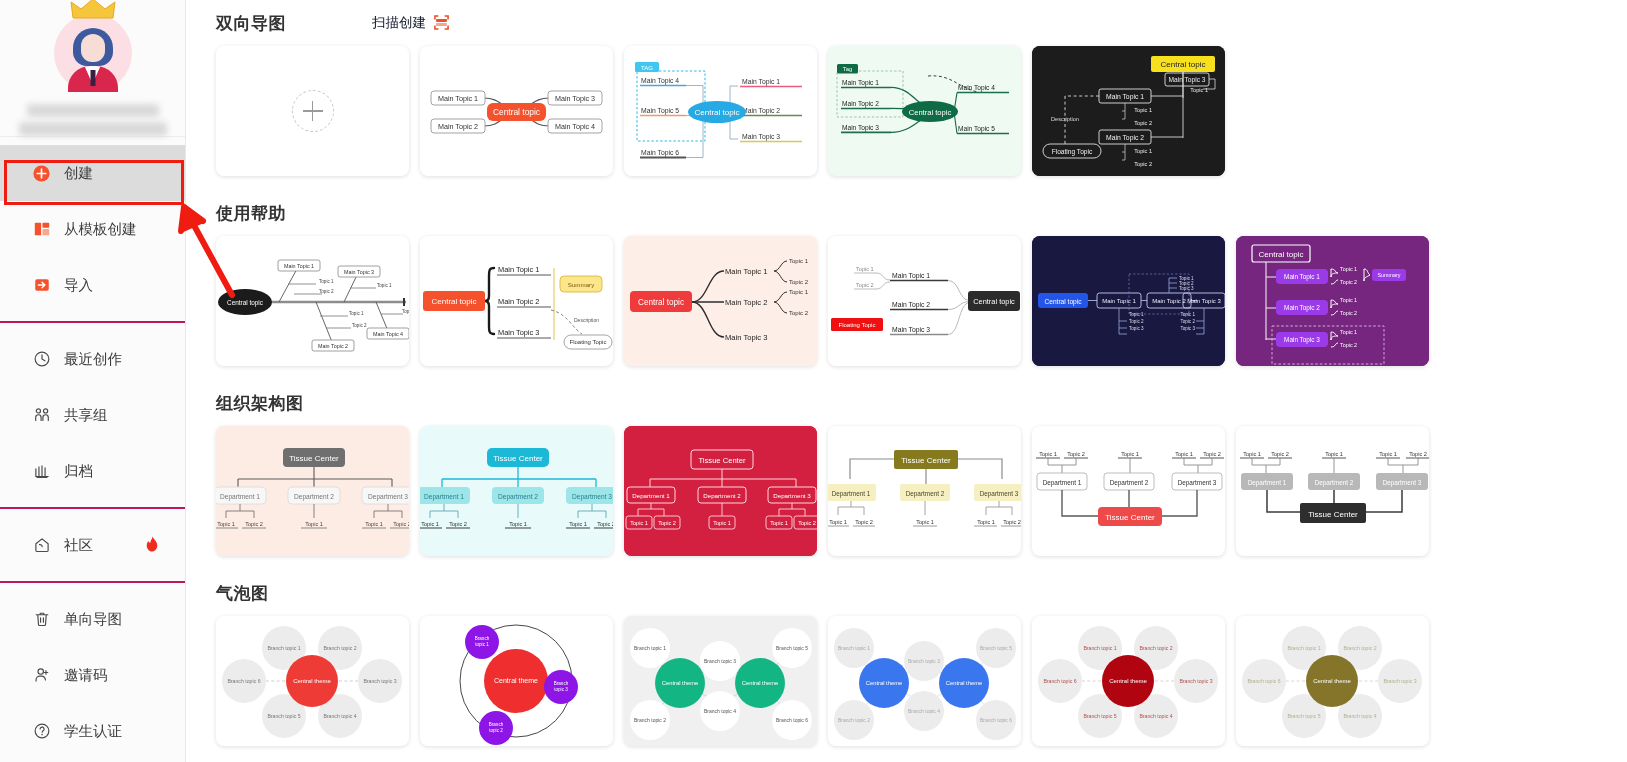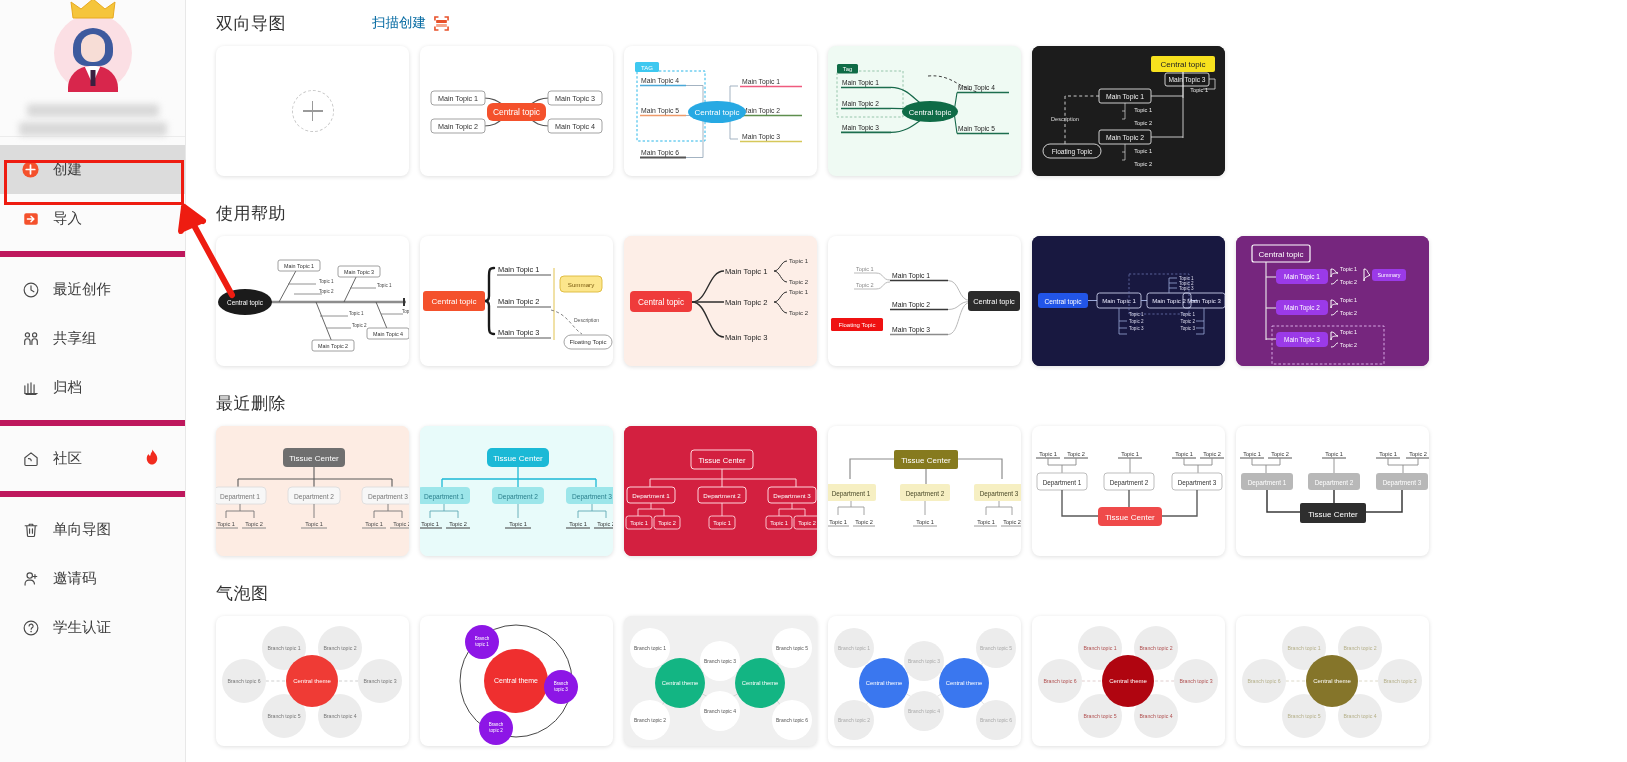--- a/index.html
+++ b/index.html
@@ -82,28 +82,28 @@
   }
   .blur-bar {
     background: #d9d9d9;
     border-radius: 3px;
     filter: blur(3px);
   }
   .blur-bar.b1 { height: 13px; width: 132px; margin: 0 auto 5px; }
   .blur-bar.b2 { height: 14px; width: 148px; }
 
   .menu-sec { padding: 8px 0; }
-  .menu-sec + .menu-sec { border-top: 6px solid #be185d; }
+  .menu-sec + .menu-sec { border-top: 2px solid #be185d; }
   .divider-top { border-top: 1px solid #ececec; }
 
   .menu-item {
-    height: 49px;
+    height: 56px;
     display: flex;
     align-items: center;
-    padding-left: 21px;
+    padding-left: 32px;
     font-size: 14.5px;
     color: #3b3b3b;
     cursor: pointer;
     position: relative;
   }
   .menu-item .mi-icon {
     width: 19px; height: 19px;
     margin-right: 13px;
     display: inline-flex;
     align-items: center;
@@ -147,30 +147,30 @@
   }
   .section { padding: 0 0 0 0; }
   .sec-head {
     display: flex;
     align-items: center;
     padding-left: 30px;
     height: 46px;
   }
   .sec-title {
     font-size: 17px;
-    font-weight: normal;
+    font-weight: bold;
     color: #333;
     letter-spacing: 0.5px;
   }
   .scan-link {
     margin-left: 86px;
     font-size: 13.5px;
-    color: #0369a1;
+    color: #0f172a;
     display: flex;
-    align-items: center;
+    align-items: flex-start;
     cursor: pointer;
   }
   .scan-icon {
     margin-left: 7px;
     width: 17px; height: 17px;
     display: inline-block;
   }
 
   .row {
     display: flex;
@@ -235,20 +235,30 @@
 
   <div class="menu-sec divider-top">
     <div class="menu-item active">
       <span class="mi-icon">
         <svg viewBox="0 0 20 20" width="19" height="19">
           <circle cx="10" cy="10" r="8.5" fill="#f4512c"></circle>
           <path d="M10 5.5v9M5.5 10h9" stroke="#fff" stroke-width="1.8" stroke-linecap="round"></path>
         </svg>
       </span>
       <span class="mi-label">创建</span>
+    </div>
+    <div class="menu-item">
+      <span class="mi-icon">
+        <svg viewBox="0 0 20 20" width="18" height="18">
+          <rect x="2" y="3" width="7" height="14" rx="1" fill="#f4512c"></rect>
+          <rect x="10.5" y="3" width="7.5" height="5.5" rx="1" fill="#f4512c"></rect>
+          <rect x="10.5" y="10" width="7.5" height="7" rx="1" fill="#f9a88e"></rect>
+        </svg>
+      </span>
+      <span class="mi-label">从模板创建</span>
     </div>
     <div class="menu-item">
       <span class="mi-icon">
         <svg viewBox="0 0 20 20" width="18" height="18">
           <rect x="2.5" y="3.5" width="15" height="13" rx="2" fill="#f4512c"></rect>
           <path d="M6 10h7M10 7l3.2 3-3.2 3" stroke="#fff" stroke-width="1.6" fill="none" stroke-linecap="round" stroke-linejoin="round"></path>
         </svg>
       </span>
       <span class="mi-label">导入</span>
     </div>
@@ -624,21 +634,21 @@
           <text x="153" y="41.4" font-size="5.4" fill="#fff" text-anchor="middle" font-family="Liberation Sans, sans-serif">Summary</text>
         </svg>
       </div>
     </div>
   </section>
 
   <div class="sec-gap"></div>
 
   <section class="section">
     <div class="sec-head">
-      <div class="sec-title">最近删除</div>
+      <div class="sec-title">组织架构图</div>
     </div>
 
     <div class="row">
 
       <div class="card" style="background:#fdece3">
         <svg viewBox="0 0 193 130">
           <rect width="193" height="130" fill="#fdece3"></rect>
           <rect x="67" y="22" width="62" height="19" rx="4" fill="#6f6f6f"></rect>
           <text x="98" y="35" font-size="8" fill="#fff" text-anchor="middle" font-family="Liberation Sans, sans-serif">Tissue Center</text>
           <path d="M98 41v12M22 53h154M22 53v8M98 53v8M176 53v8" stroke="#5a5a5a" stroke-width="1.1" fill="none"></path>

